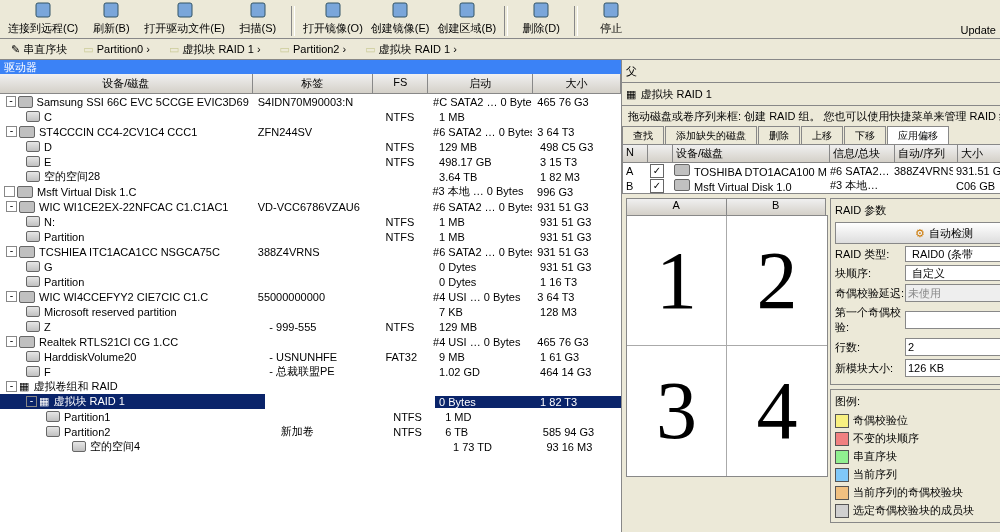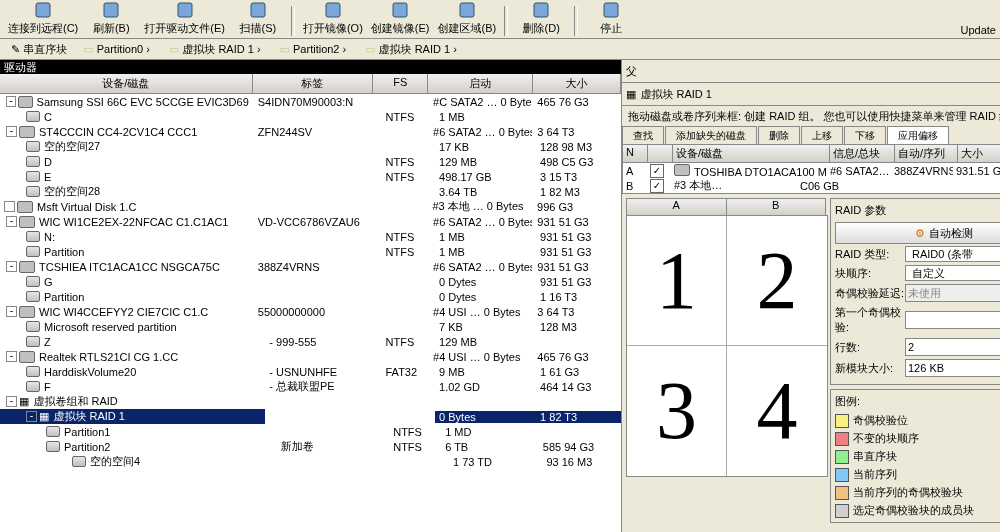--- a/index.html
+++ b/index.html
@@ -26,21 +26,21 @@
 .crumbbar{height:20px;background:var(--panel-bg);border-bottom:1px solid #888;display:flex;align-items:center;padding:0 4px;}
 .crumbbtn{display:inline-flex;align-items:center;padding:1px 6px;margin-right:2px;border:1px solid transparent;}
 .chevr{font-family:Arial;margin:0 3px;}
 
 
 .split{display:flex;height:476px;}
 .left{width:621px;display:flex;flex-direction:column;border-right:1px solid #888;}
 .right{flex:1;display:flex;flex-direction:column;background:var(--panel-bg);}
 
 
-.tabstrip{height:14px;background:#000000;color:#fff;font-size:11px;padding-left:4px;}
+.tabstrip{height:14px;background:#3b82f6;color:#fff;font-size:11px;padding-left:4px;}
 
 
 .grid{flex:1;display:flex;flex-direction:column;overflow:hidden;}
 .ghead{display:flex;background:linear-gradient(var(--hdr-top),var(--hdr-bot));border-bottom:1px solid #888;}
 .gh{border-right:1px solid #888;padding:2px 4px;text-align:center;font-size:11px;white-space:nowrap;overflow:hidden;}
 .gbody{overflow-y:auto;overflow-x:hidden;}
 .gr{display:flex;height:15px;align-items:center;}
 .gc{border-right:1px solid transparent;padding:0 4px;font-size:11px;white-space:nowrap;overflow:hidden;text-overflow:ellipsis;display:flex;align-items:center;}
 .gr.sel .gc{background:var(--sel);color:var(--sel-text);}
 .treeico{display:inline-block;width:12px;text-align:center;margin-right:2px;font-family:monospace;}
@@ -228,30 +228,20 @@
                 <span>ST4CCCIN CC4-2CV1C4 CCC1</span>
               </div>
               <div class="gc c-lbl">ZFN244SV</div>
               <div class="gc c-fs"></div>
               <div class="gc c-start">#6 SATA2 …  0 Bytes</div>
               <div class="gc c-size">3 64 T3</div>
             </div>
             <div class="gr">
               <div class="gc c-dev" style="padding-left:26px">
                 <span class="volico"></span>
-                <span>空的空间27</span>
-              </div>
-              <div class="gc c-lbl"></div>
-              <div class="gc c-fs"></div>
-              <div class="gc c-start">17 KB</div>
-              <div class="gc c-size">128 98 M3</div>
-            </div>
-            <div class="gr">
-              <div class="gc c-dev" style="padding-left:26px">
-                <span class="volico"></span>
                 <span>D</span>
               </div>
               <div class="gc c-lbl"></div>
               <div class="gc c-fs">NTFS</div>
               <div class="gc c-start">129 MB</div>
               <div class="gc c-size">498 C5 G3</div>
             </div>
             <div class="gr">
               <div class="gc c-dev" style="padding-left:26px">
                 <span class="volico"></span>
@@ -495,20 +485,21 @@
               <div class="rc rcN">A</div>
               <div class="rc rcC"><span class="chk">✓</span></div>
               <div class="rc rcD"><span class="diskico"></span>TOSHIBA DTO1ACA100 MS2…</div>
               <div class="rc rcI">#6 SATA2…</div>
               <div class="rc rcS">388Z4VRNS</div>
               <div class="rc rcZ">931.51 GB</div>
             </div>
             <div class="rrow">
               <div class="rc rcN">B</div>
               <div class="rc rcC"><span class="chk">✓</span></div>
+              <div class="rc rcD"><span class="diskico"></span>Msft Virtual Disk 1.0</div>
               <div class="rc rcI">#3 本地…</div>
               <div class="rc rcS"></div>
               <div class="rc rcZ">C06 GB</div>
             </div>
           </div>
       </div>
 
       <div class="rbot">
         <div>
           <div class="matrixwrap">

